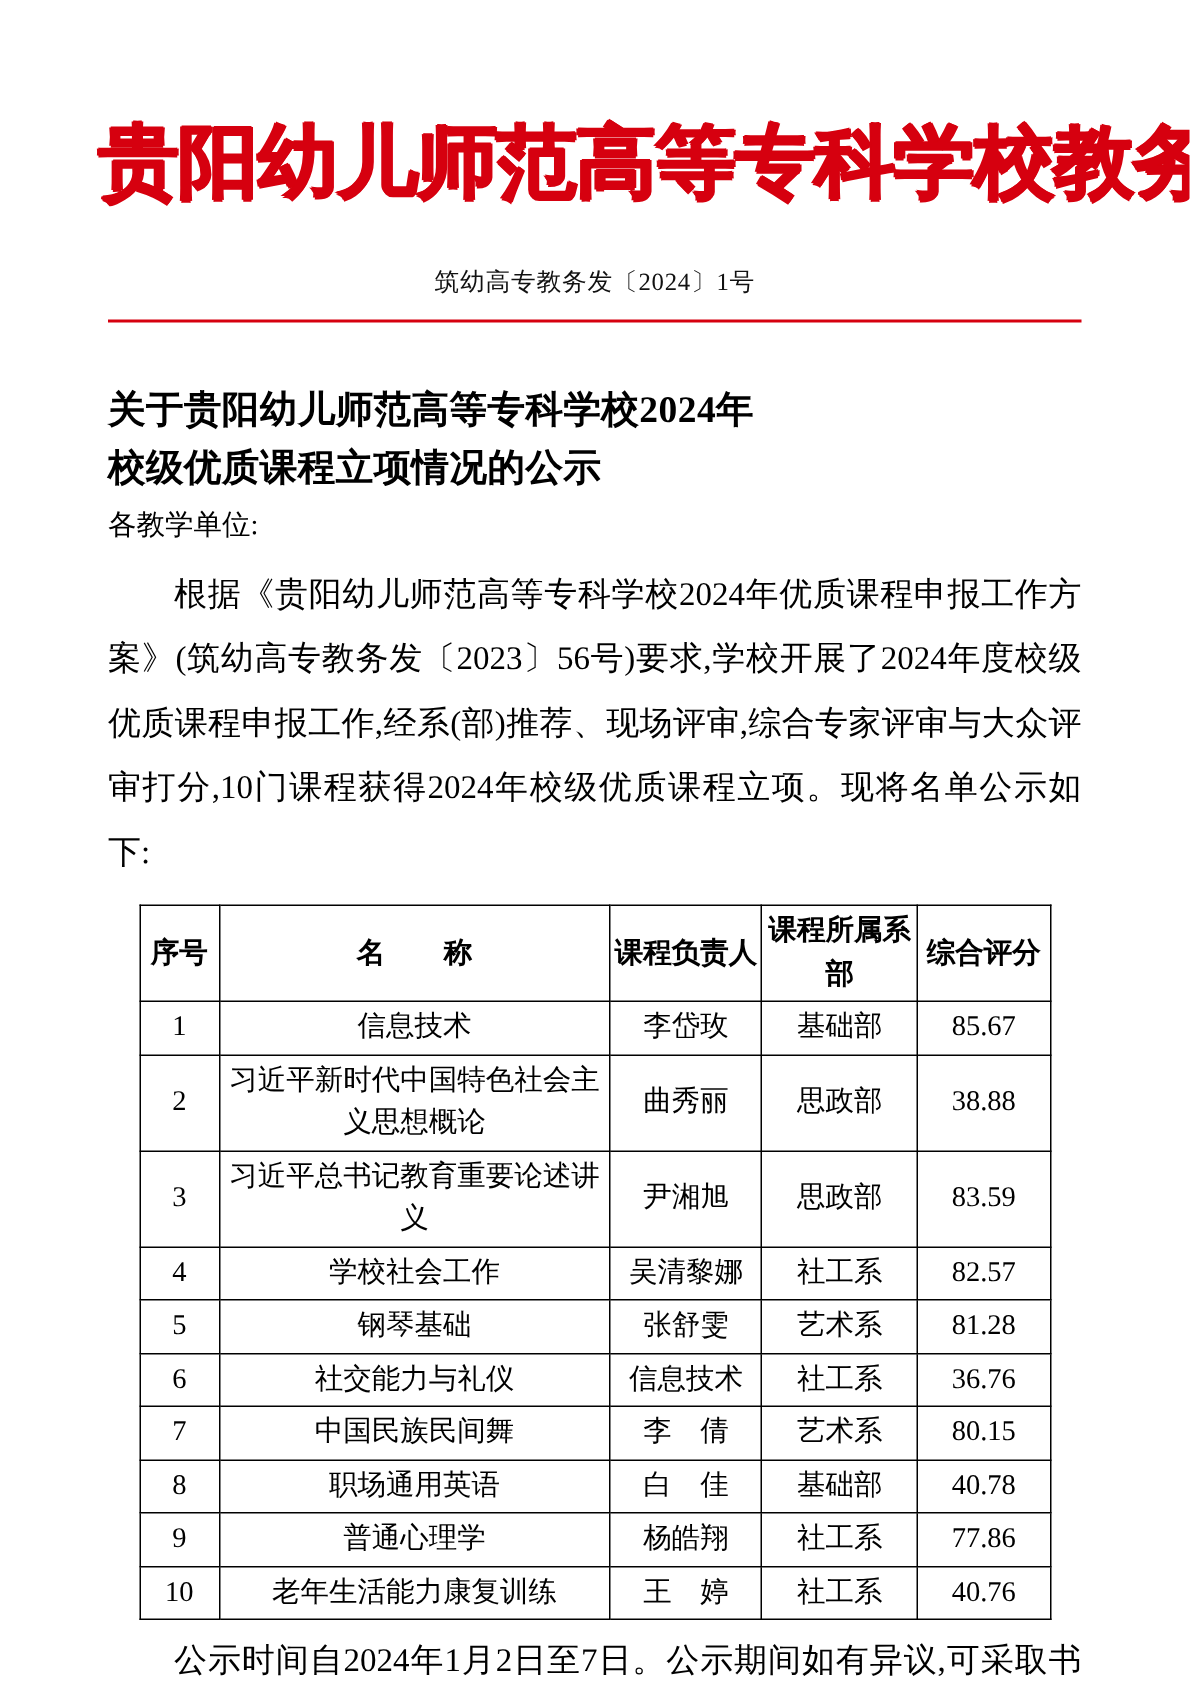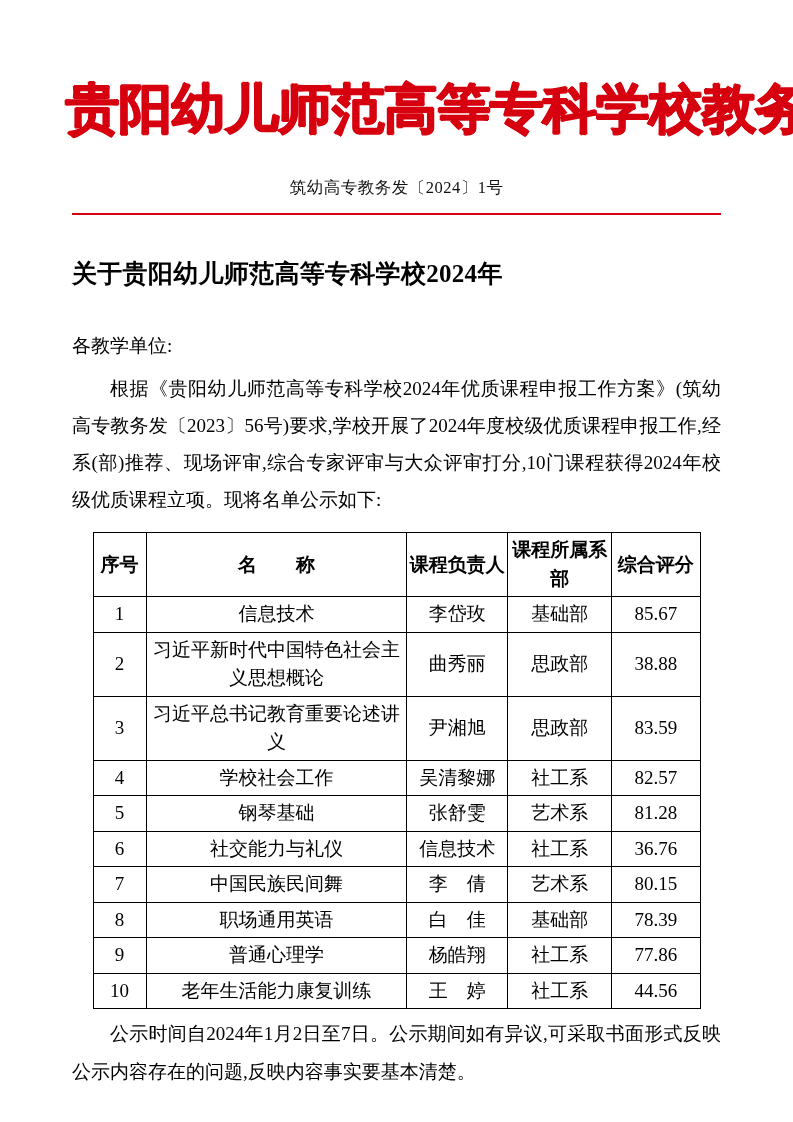--- a/index.html
+++ b/index.html
@@ -61,27 +61,26 @@
     margin-top: 40px;
     text-align: left;
     font-size: 25px;
     font-weight: 700;
     line-height: 1.55;
     letter-spacing: 0.3px;
   }
 
   
   .salutation {
-    margin-top: 34px;
     font-size: 19px;
     line-height: 1.9;
   }
   .para {
     margin-top: 6px;
-    font-size: 19px;
+    font-size: 22px;
     line-height: 1.95;
     text-align: justify;
     text-justify: inter-ideograph;
     text-indent: 2em;
   }
 
   
   table.list {
     margin: 14px auto 0 auto;
     border-collapse: collapse;
@@ -117,20 +116,21 @@
 <div class="page">
 
   <div class="letterhead">
     <div class="letterhead-title">贵阳幼儿师范高等专科学校教务处</div>
     <div class="doc-number">筑幼高专教务发〔2024〕1号</div>
     <div class="red-rule"></div>
   </div>
 
   <div class="doc-title">
     <div>关于贵阳幼儿师范高等专科学校2024年</div>
+    <div>校级优质课程立项情况的公示</div>
   </div>
 
   <div class="salutation">各教学单位:</div>
 
   <div class="para">根据《贵阳幼儿师范高等专科学校2024年优质课程申报工作方案》(筑幼高专教务发〔2023〕56号)要求,学校开展了2024年度校级优质课程申报工作,经系(部)推荐、现场评审,综合专家评审与大众评审打分,10门课程获得2024年校级优质课程立项。现将名单公示如下:</div>
 
   <table class="list">
     <thead>
       <tr>
         <th class="col-no">序号</th>
@@ -188,34 +188,34 @@
         <td>中国民族民间舞</td>
         <td>李　倩</td>
         <td>艺术系</td>
         <td>80.15</td>
       </tr>
       <tr>
         <td>8</td>
         <td>职场通用英语</td>
         <td>白　佳</td>
         <td>基础部</td>
-        <td>78.39</td>
+        <td>40.78</td>
       </tr>
       <tr>
         <td>9</td>
         <td>普通心理学</td>
         <td>杨皓翔</td>
         <td>社工系</td>
         <td>77.86</td>
       </tr>
       <tr>
         <td>10</td>
         <td>老年生活能力康复训练</td>
         <td>王　婷</td>
         <td>社工系</td>
-        <td>44.56</td>
+        <td>40.76</td>
       </tr>
     </tbody>
   </table>
 
   <div class="para closing">公示时间自2024年1月2日至7日。公示期间如有异议,可采取书面形式反映公示内容存在的问题,反映内容事实要基本清楚。</div>
 
 </div>
 
 </body></html>

